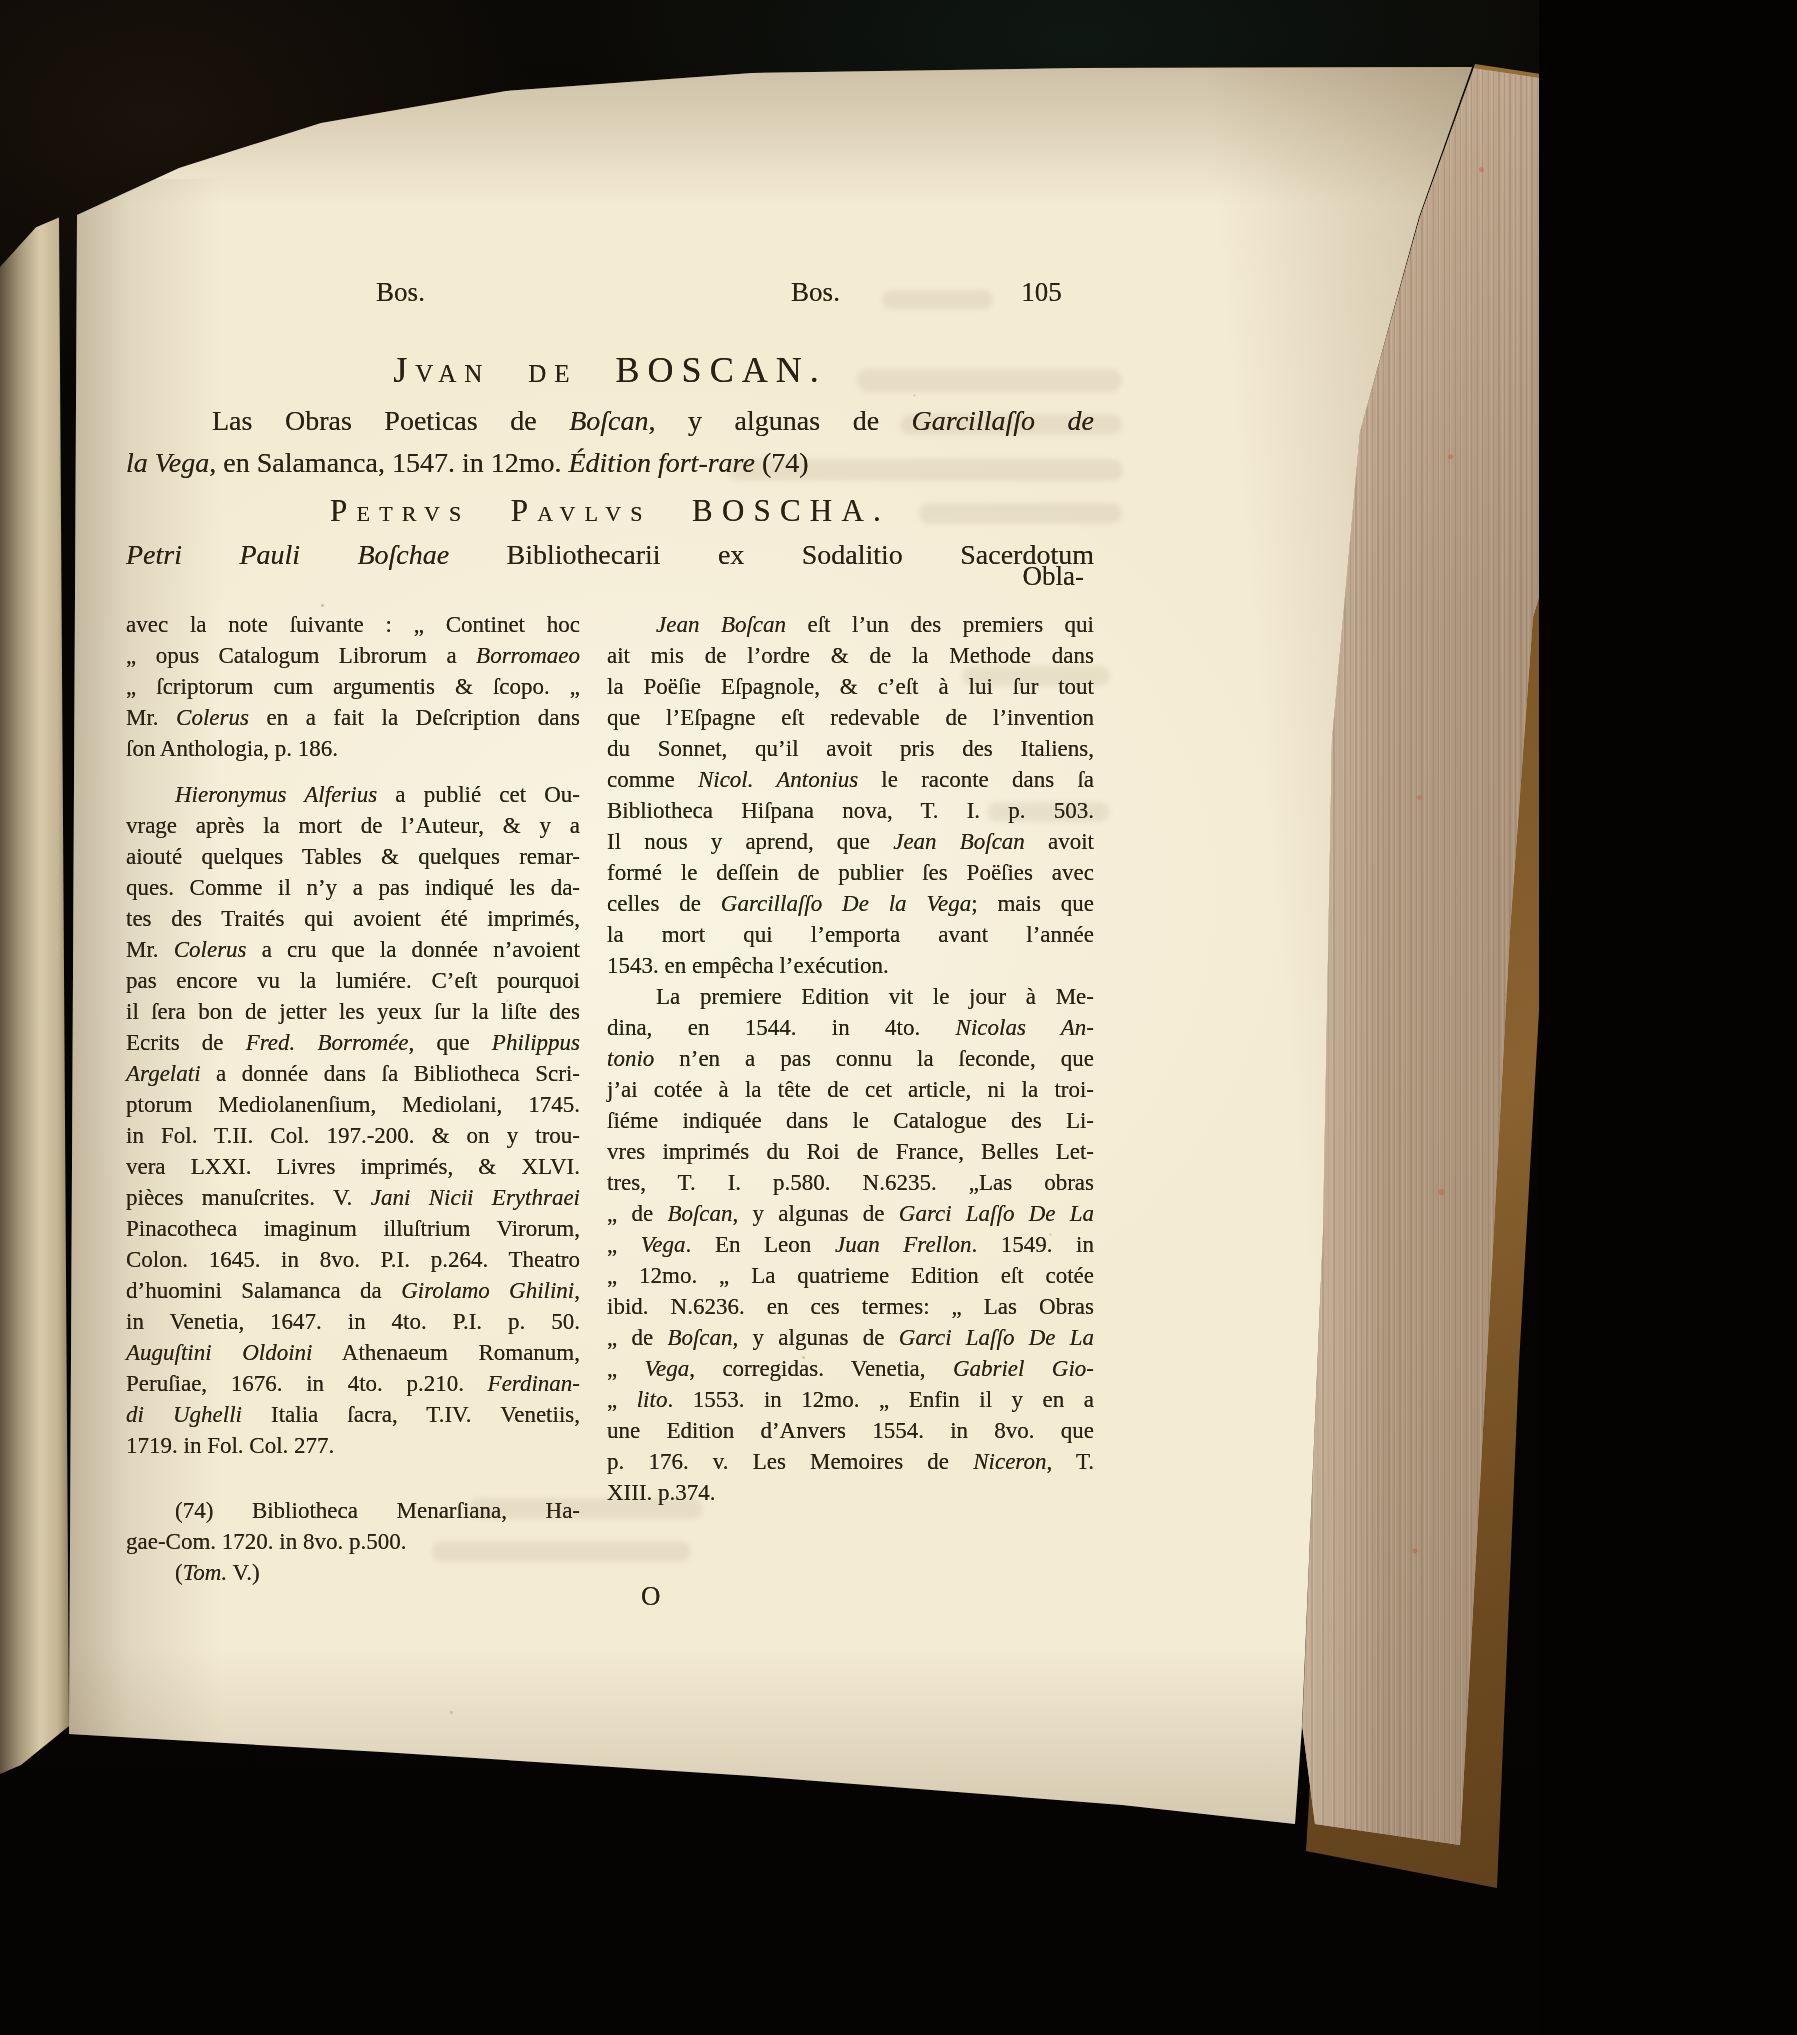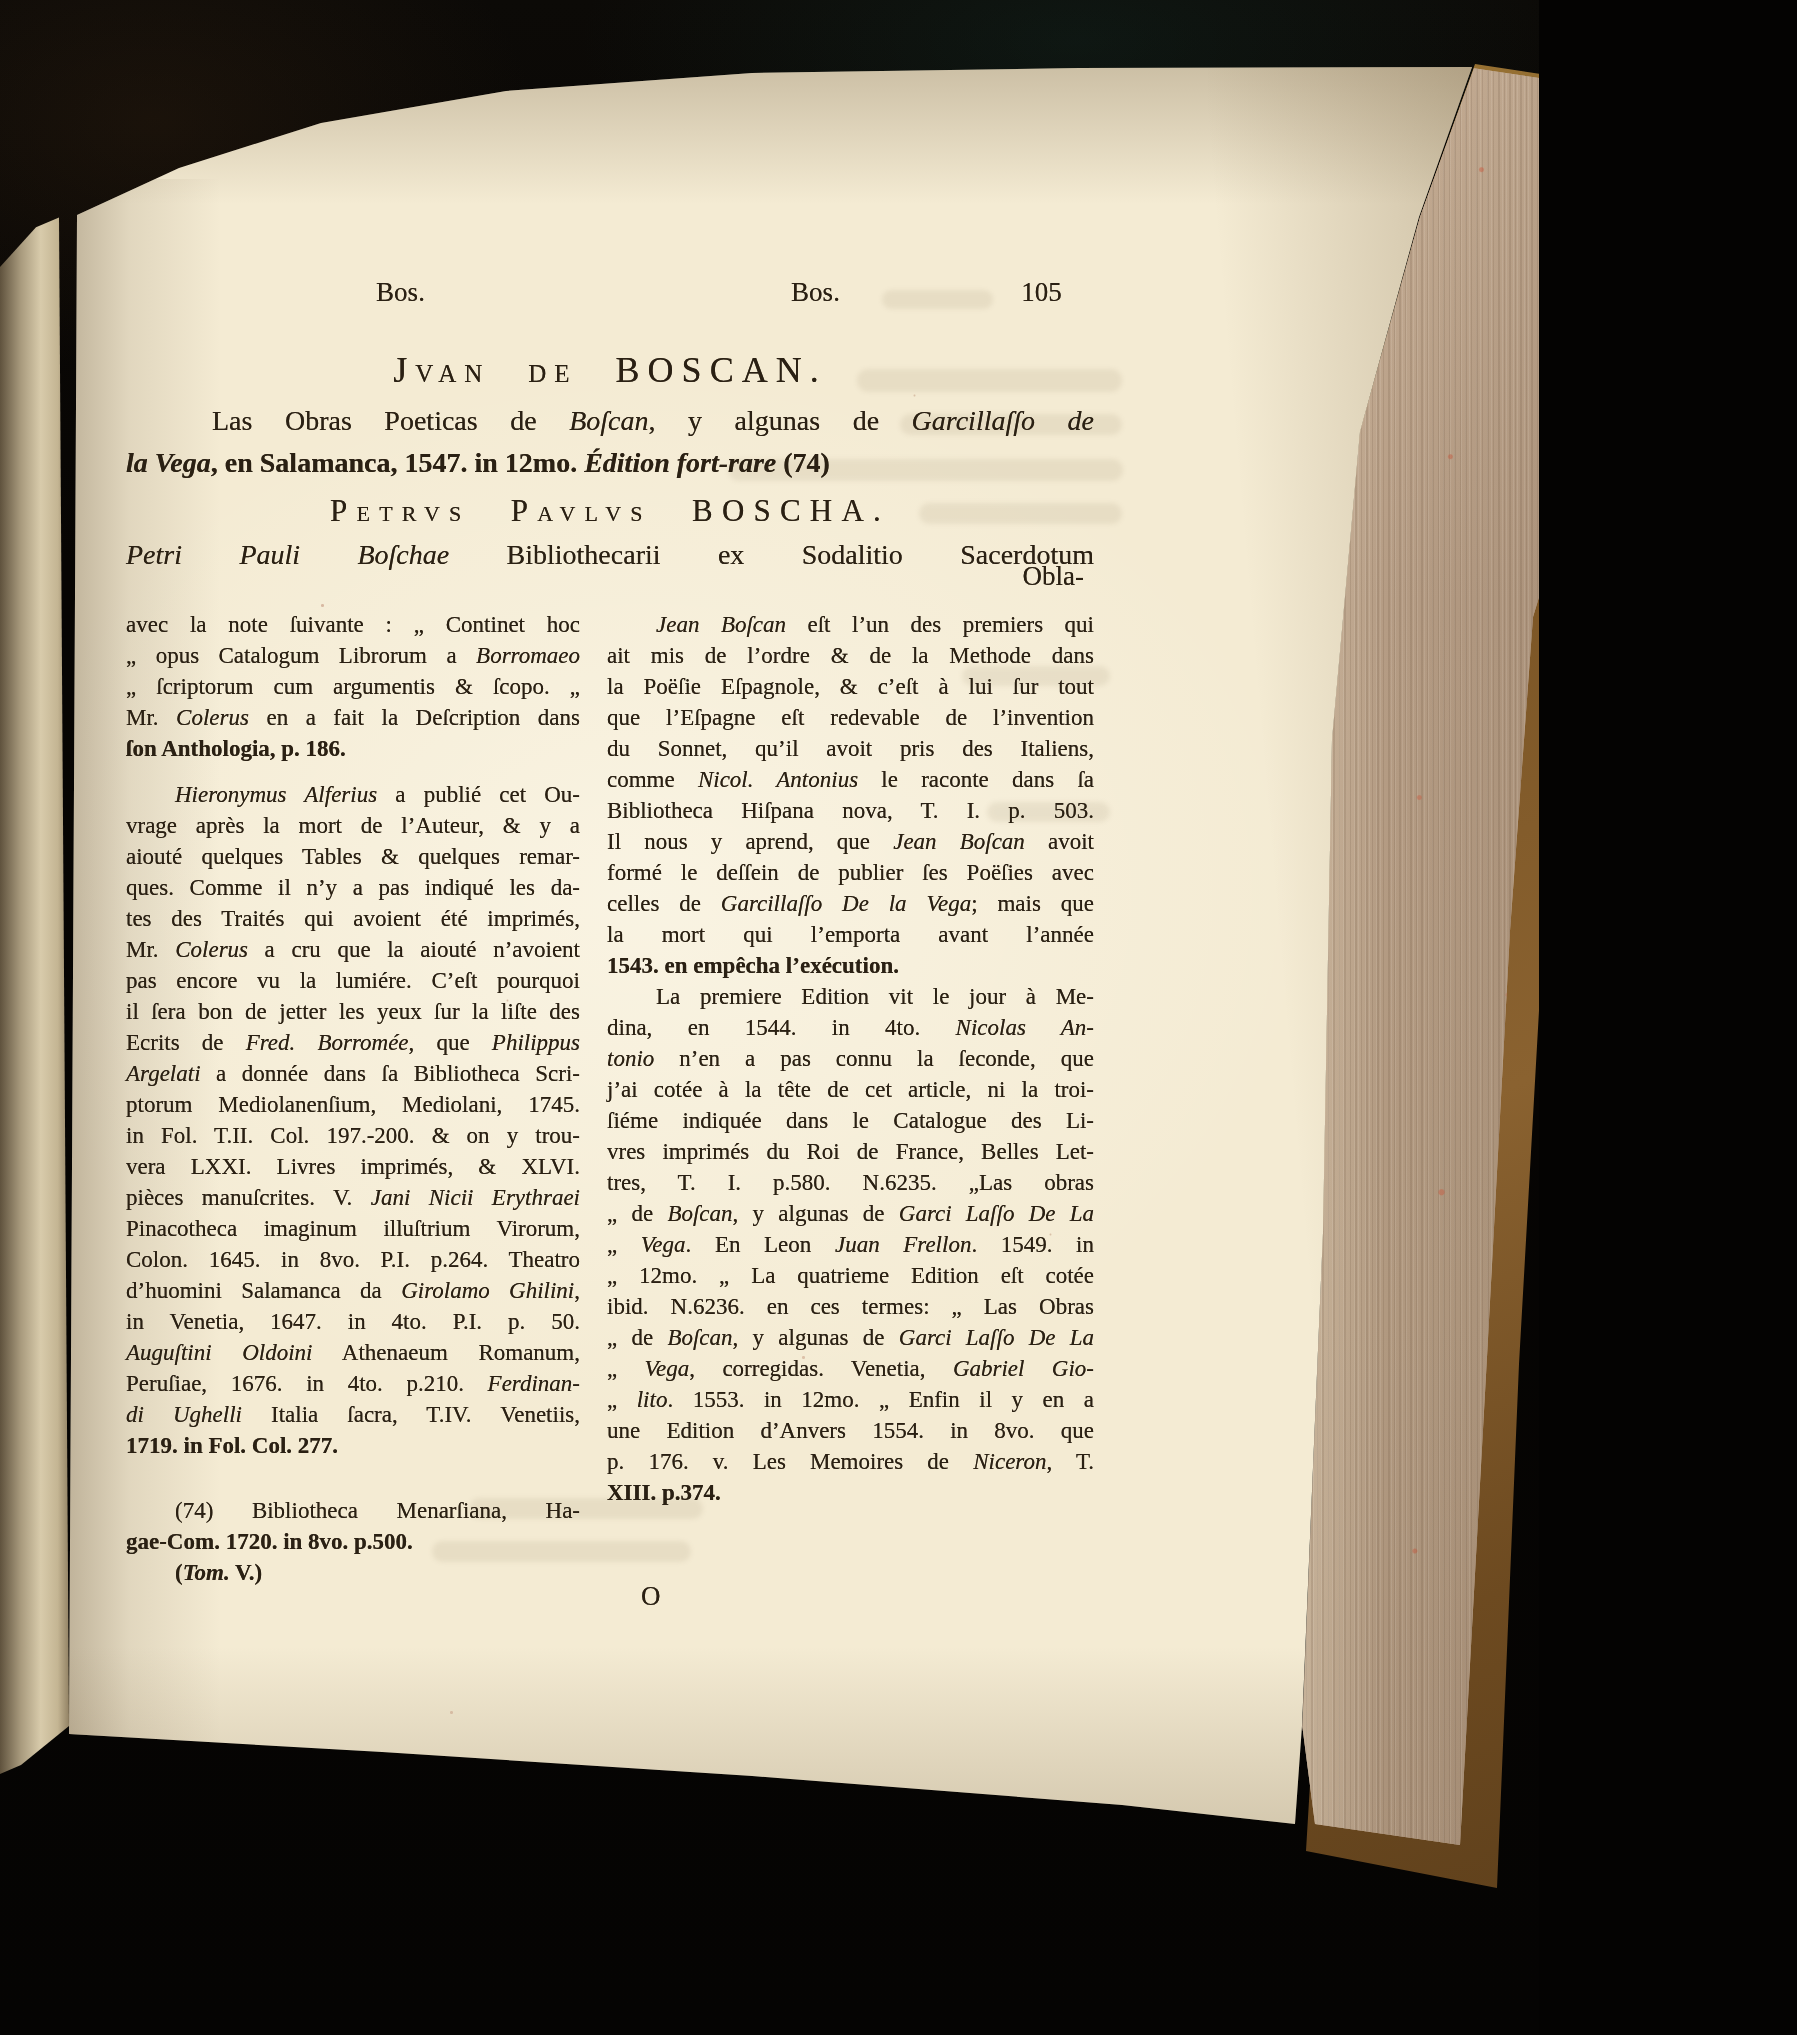--- a/index.html
+++ b/index.html
@@ -72,21 +72,21 @@
   .h2{top:492px;font-size:31px;line-height:37px;font-variant:small-caps;letter-spacing:9.2px;word-spacing:23.4px;}
   .titleblock{position:absolute;left:126px;top:400px;width:968px;}
   .titleblock .tl{height:42px;line-height:42px;font-size:28px;}
   .subtitleblock{position:absolute;left:126px;top:536px;width:968px;}
   .subtitleblock .tl{height:38px;line-height:38px;font-size:28px;}
   .catch-obla{position:absolute;left:126px;top:560px;width:958px;text-align:right;font-size:27px;line-height:32px;}
   .col{position:absolute;top:609px;font-size:23px;}
   .col-left{left:126px;width:454px;}
   .col-right{left:607px;width:487px;}
   .tl{height:31px;line-height:31px;text-align:justify;text-align-last:justify;white-space:normal;overflow:visible;}
-  .tl.end{text-align-last:left;font-weight:bold;}
+  .tl.end{text-align-last:left;}
   .tl.ind{text-indent:49px;}
   .titleblock .tl.ind{text-indent:86px;}
   .catch-o{position:absolute;left:641px;top:1580px;font-size:27px;line-height:32px;}
   i{font-style:italic;}
 </style>
 </head>
 <body>
 
 <div class="stage">
   <div class="leather"></div>
@@ -130,21 +130,21 @@
         <div class="tl"><span>avec la note ſuivante :  „ Continet hoc</span></div>
         <div class="tl"><span>„ opus Catalogum Librorum a </span><i>Borromaeo</i></div>
         <div class="tl"><span>„ ſcriptorum cum argumentis &amp; ſcopo. „</span></div>
         <div class="tl"><span>Mr. </span><i>Colerus</i><span> en a fait la Deſcription dans</span></div>
         <div class="tl end"><span>ſon Anthologia, p. 186.</span></div>
         <div class="tl ind" style="margin-top: 15.4px;"><i>Hieronymus Alferius</i><span> a publié cet Ou-</span></div>
         <div class="tl"><span>vrage après la mort de l’Auteur, &amp; y a</span></div>
         <div class="tl"><span>aiouté quelques Tables &amp; quelques remar-</span></div>
         <div class="tl"><span>ques.  Comme il n’y a pas indiqué les da-</span></div>
         <div class="tl"><span>tes des Traités qui avoient été imprimés,</span></div>
-        <div class="tl"><span>Mr. </span><i>Colerus</i><span> a cru que la aiouté n’avoient</span></div>
+        <div class="tl"><span>Mr. </span><i>Colerus</i><span> a cru que la donnée n’avoient</span></div>
         <div class="tl"><span>pas encore vu la lumiére.  C’eſt pourquoi</span></div>
         <div class="tl"><span>il ſera bon de jetter les yeux ſur la liſte des</span></div>
         <div class="tl"><span>Ecrits de </span><i>Fred. Borromée</i><span>, que </span><i>Philippus</i></div>
         <div class="tl"><i>Argelati</i><span> a donnée dans ſa Bibliotheca Scri-</span></div>
         <div class="tl"><span>ptorum Mediolanenſium, Mediolani, 1745.</span></div>
         <div class="tl"><span>in Fol. T.II. Col. 197.-200. &amp; on y trou-</span></div>
         <div class="tl"><span>vera LXXI. Livres imprimés, &amp; XLVI.</span></div>
         <div class="tl"><span>pièces manuſcrites.  V. </span><i>Jani Nicii Erythraei</i></div>
         <div class="tl"><span>Pinacotheca imaginum illuſtrium Virorum,</span></div>
         <div class="tl"><span>Colon. 1645. in 8vo. P.I. p.264. Theatro</span></div>

